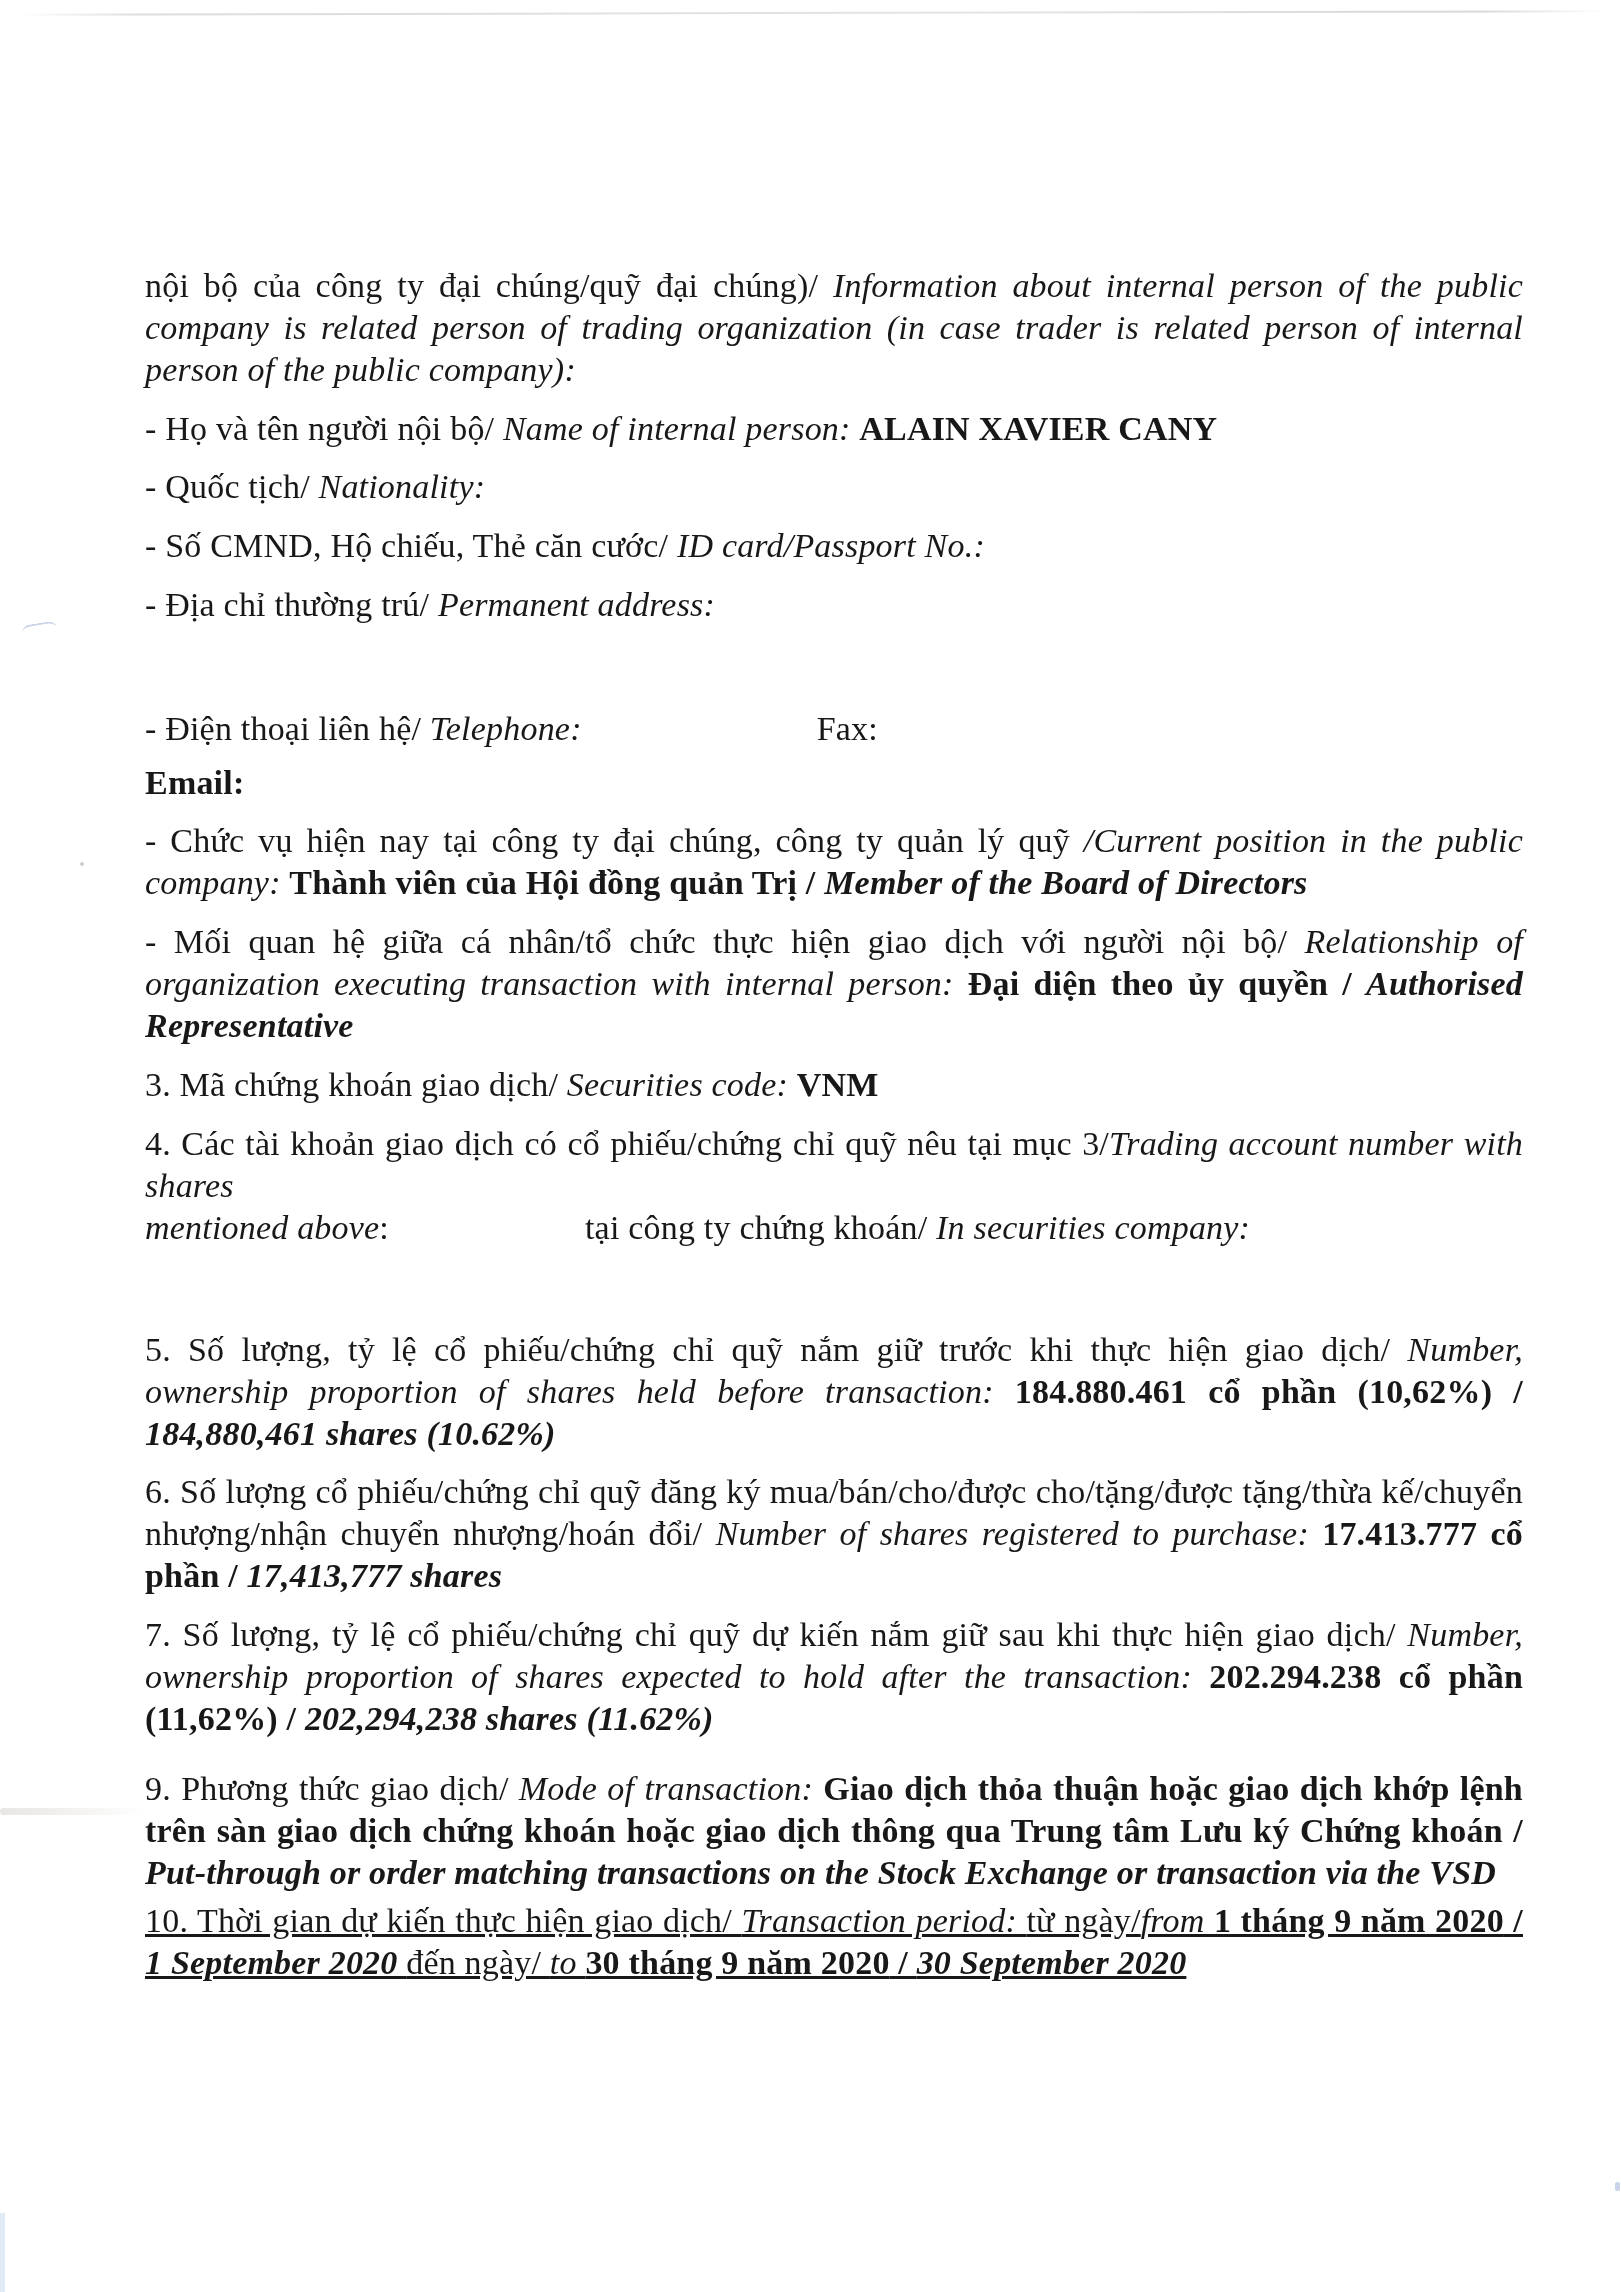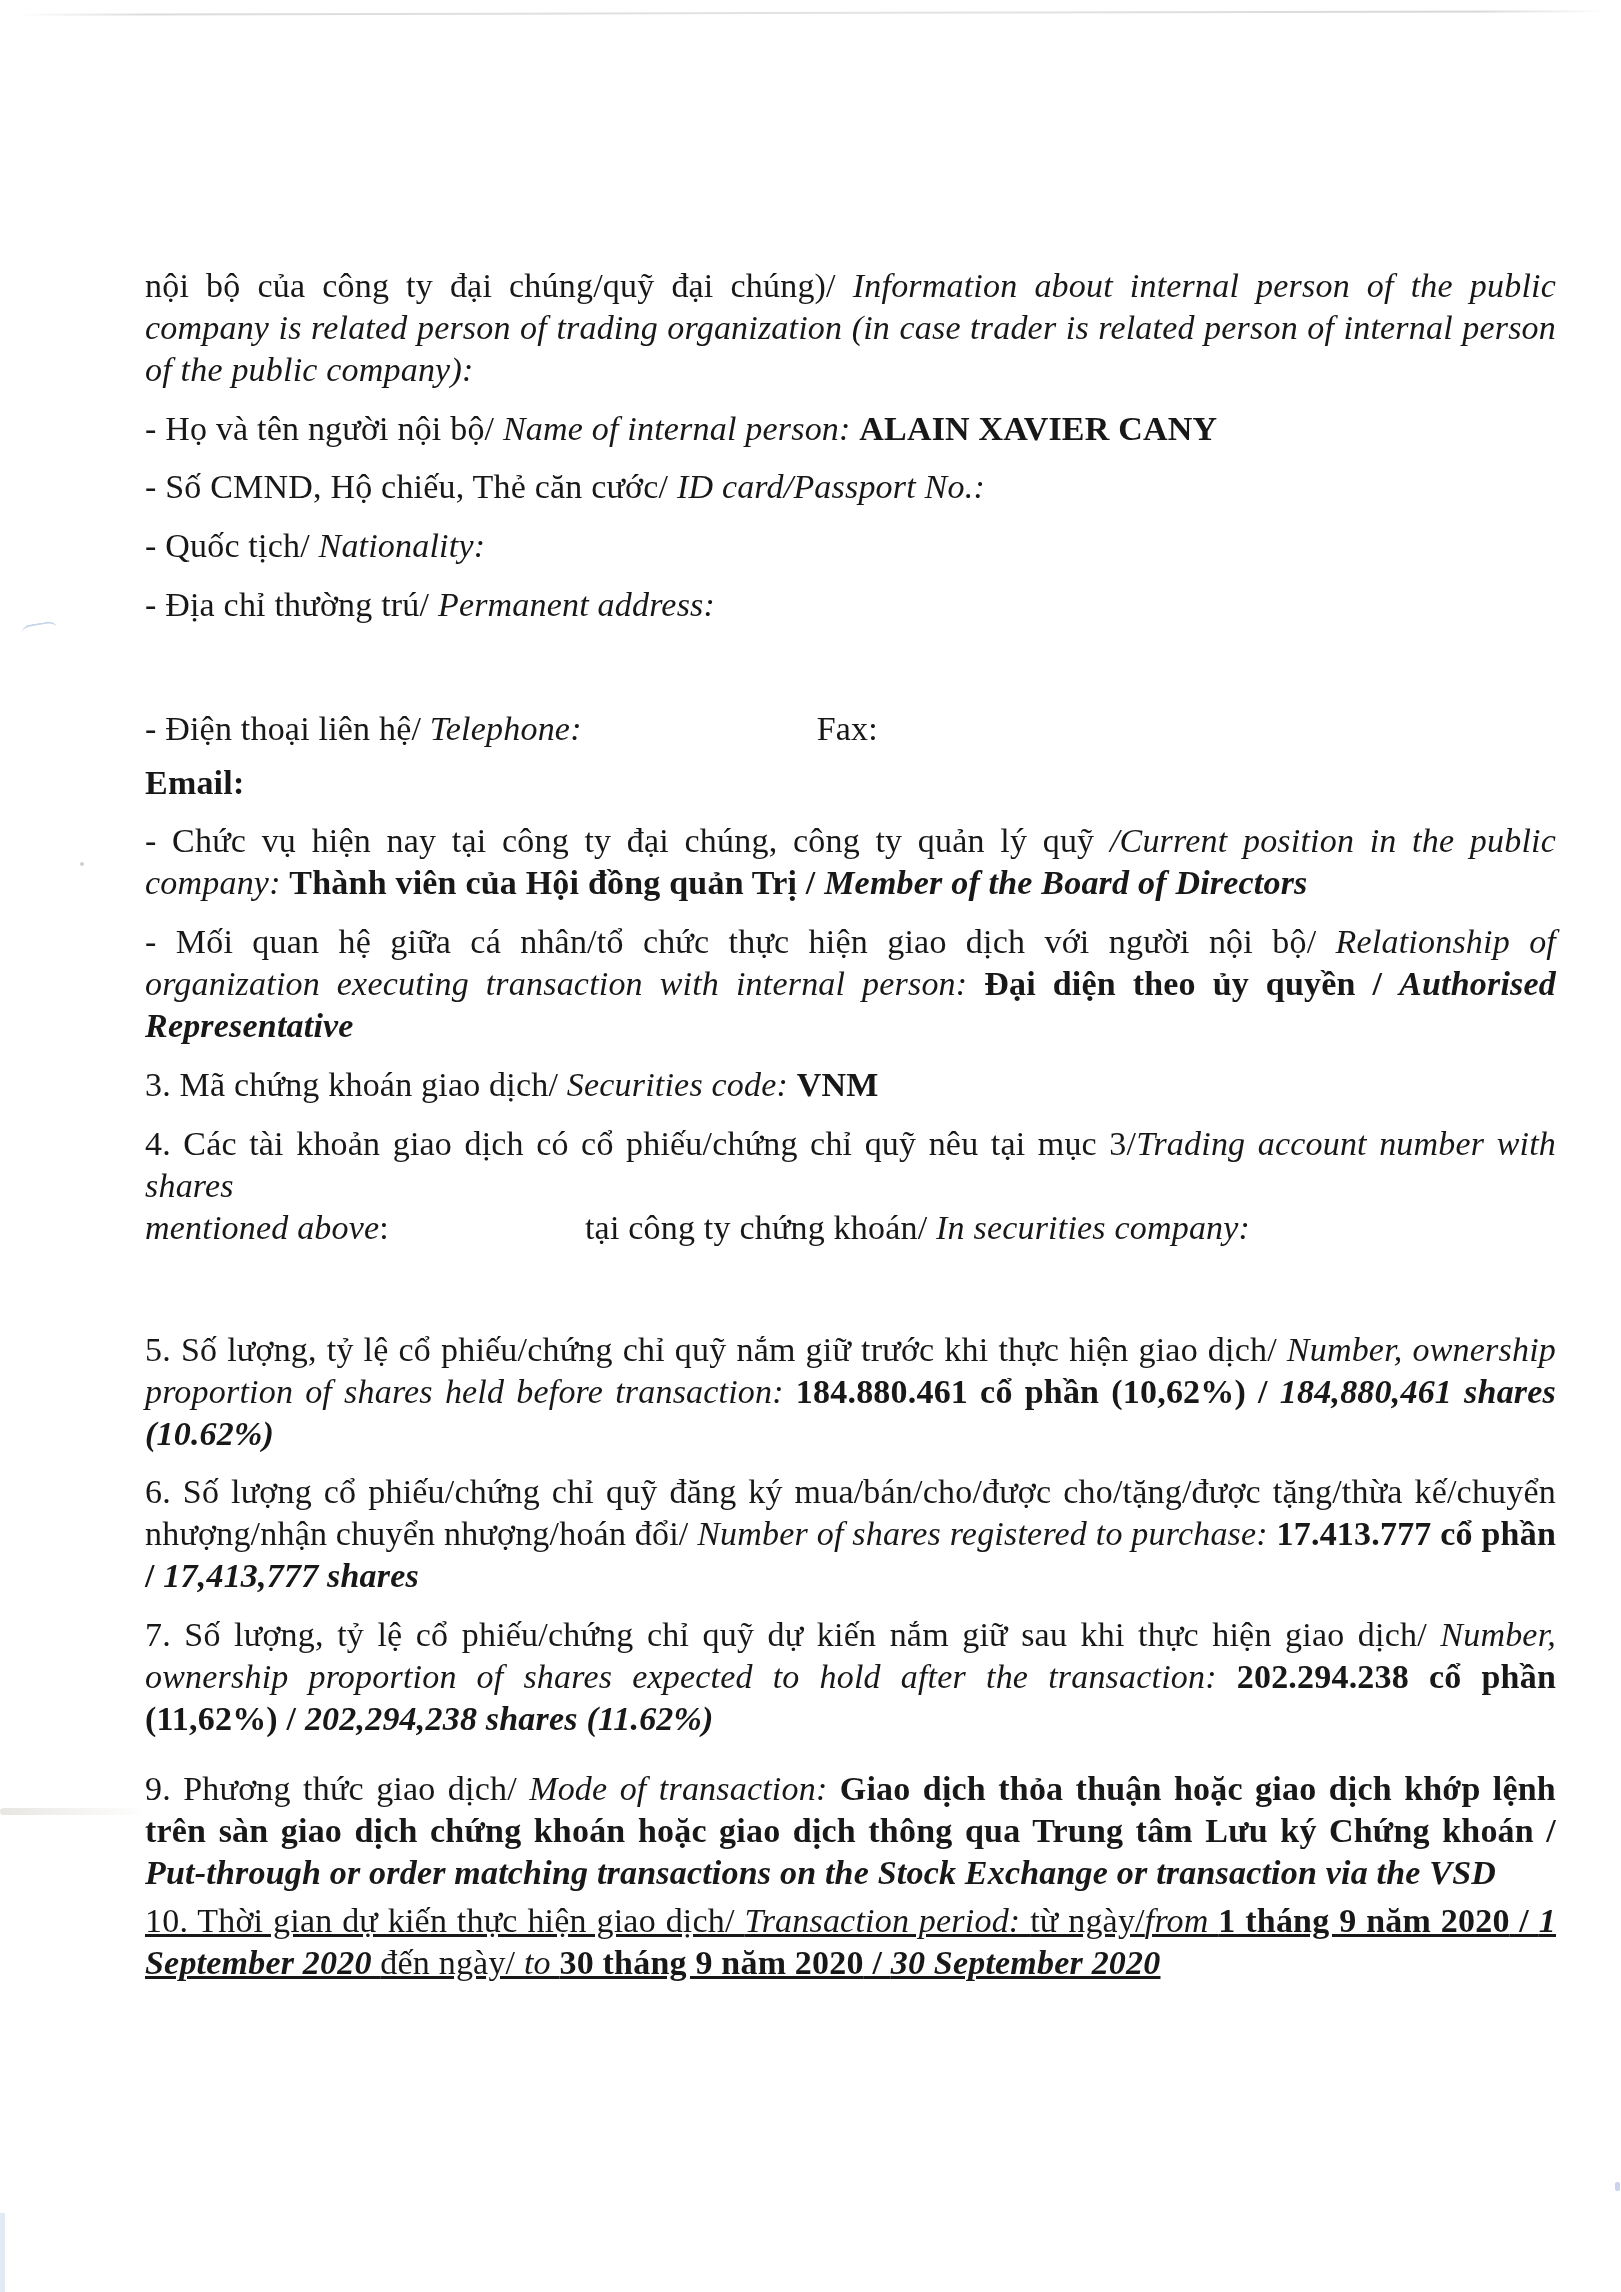--- a/index.html
+++ b/index.html
@@ -11,21 +11,21 @@
     overflow: hidden;
     font-family: "Liberation Serif", "DejaVu Serif", serif;
     color: #181818;
   }
   .page {
     position: absolute;
     top: 0; left: 0;
     width: 1621px;
     height: 2293px;
     box-sizing: border-box;
-    padding: 265px 65px 0 145px;
+    padding: 265px 98px 0 145px;
   }
   .par {
     margin: 16.7px 0 0 0;
     font-size: 34px;
     line-height: 42px;
     text-align: justify;
     text-justify: inter-word;
     letter-spacing: 0.2px;
   }
   .par.first { margin-top: 0; }
@@ -80,23 +80,23 @@
 <div class="artifact a-smudge"></div>
 <div class="artifact a-bluestrip"></div>
 <div class="artifact a-rightdot"></div>
 
 <div class="page">
 
   <p class="par first"><span>nội bộ của công ty đại chúng/quỹ đại chúng)/ </span><span class="it">Information about internal person of the public company is related person of trading organization (in case trader is related person of internal person of the public company):</span></p>
 
   <p class="par"><span>- Họ và tên người nội bộ/ </span><span class="it">Name of internal person: </span><span class="b">ALAIN XAVIER CANY</span></p>
 
+  <p class="par"><span>- Quốc tịch/ </span><span class="it">Nationality:</span></p>
+
   <p class="par"><span>- Số CMND, Hộ chiếu, Thẻ căn cước/ </span><span class="it">ID card/Passport No.:</span></p>
-
-  <p class="par"><span>- Quốc tịch/ </span><span class="it">Nationality:</span></p>
 
   <p class="par"><span>- Địa chỉ thường trú/ </span><span class="it">Permanent address:</span></p>
 
   <p class="par gap-blank"><span>- Điện thoại liên hệ/ </span><span class="it">Telephone:</span><span class="spacer-fax"></span><span>Fax:</span></p>
 
   <p class="par no-gap"><span>Email:</span></p>
 
   <p class="par"><span>- Chức vụ hiện nay tại công ty đại chúng, công ty quản lý quỹ </span><span class="it">/Current position in the public company: </span><span class="b">Thành viên của Hội đồng quản Trị</span><span class="b"> / </span><span class="bi">Member of the Board of Directors</span></p>
 
   <p class="par"><span>- Mối quan hệ giữa cá nhân/tổ chức thực hiện giao dịch với người nội bộ/ </span><span class="it">Relationship of organization executing transaction with internal person: </span><span class="b">Đại diện theo ủy quyền</span><span class="b"> / </span><span class="bi">Authorised Representative</span></p>

